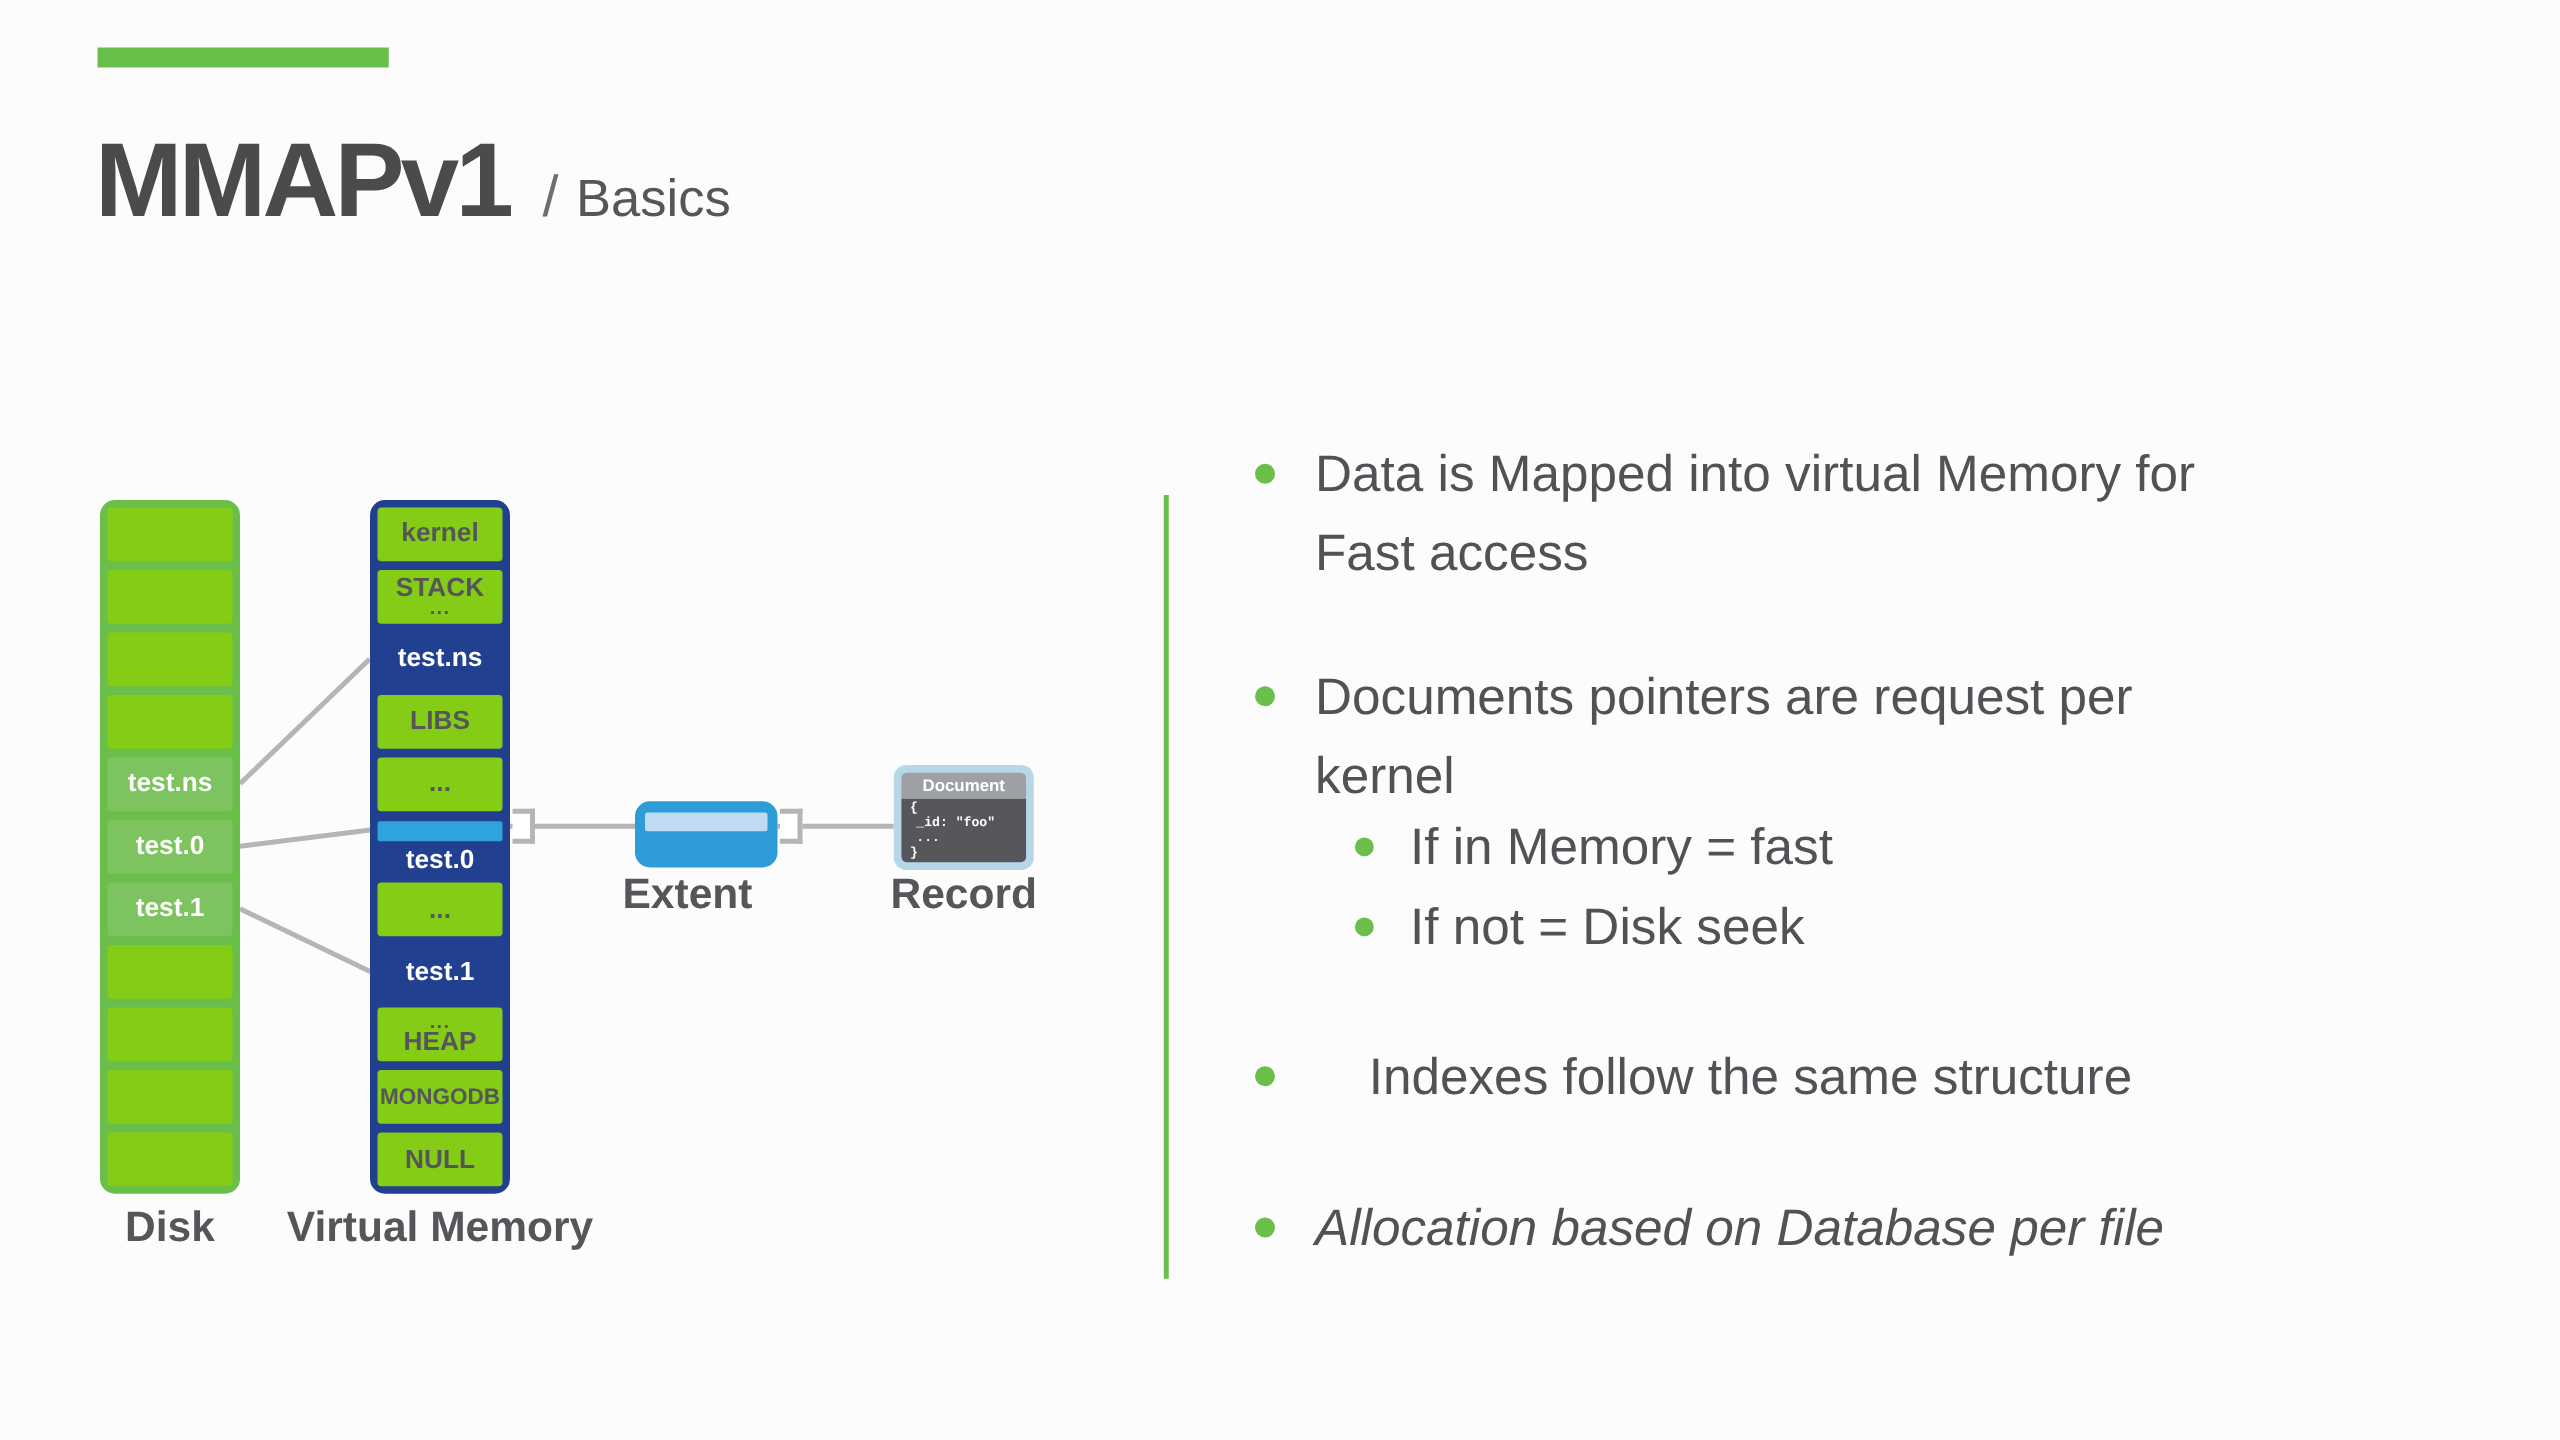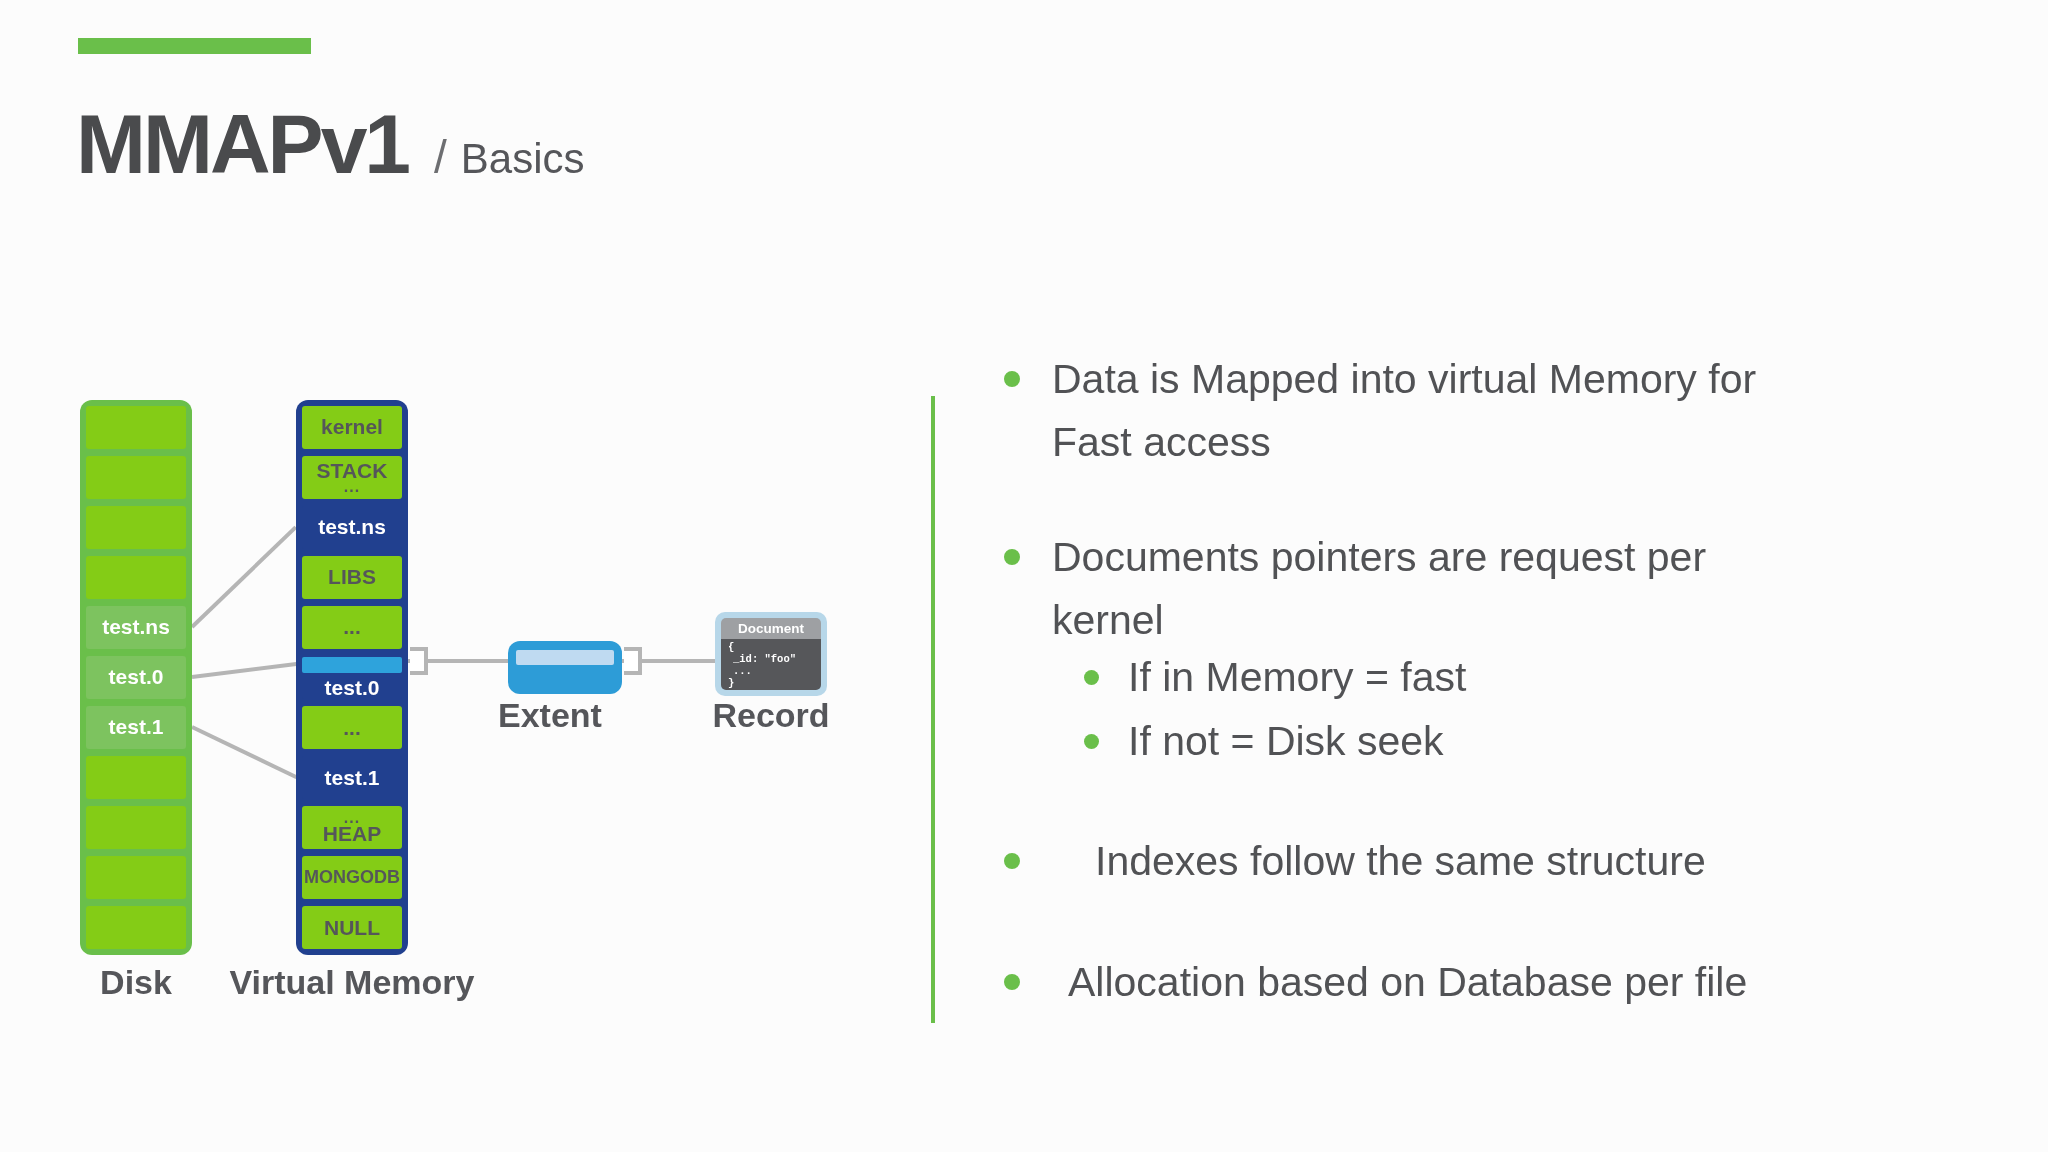--- a/index.html
+++ b/index.html
@@ -70,21 +70,21 @@
   .bullet{position:absolute;display:flex;}
   .bullet .dot{width:16px;height:16px;border-radius:50%;background:var(--c-green);margin-top:23px;flex:none;}
   .bullet.sub .dot{width:15px;height:15px;margin-top:24px;}
   .bullet .btxt{font-size:41px;line-height:63px;color:var(--c-bullet_text);width:940px;}
   .bullet .btxt span{display:block;}
   .b1{left:1004px;top:348px;} .b1 .btxt{margin-left:32px;}
   .b2{left:1004px;top:526px;} .b2 .btxt{margin-left:32px;}
   .s1{left:1084px;top:646px;} .s1 .btxt{margin-left:29px;}
   .s2{left:1084px;top:710px;} .s2 .btxt{margin-left:29px;}
   .b3{left:1004px;top:830px;gap:43px;} .b3 .btxt{margin-left:32px;}
-  .b4{left:1004px;top:951px;} .b4 .btxt{margin-left:48px;}
+  .b4{left:1004px;top:951px;} .b4 .btxt{margin-left:32px;font-style:italic;}
 </style>
 </head>
 <body>
 
 <div class="slide">
 
   <div class="accent-bar"></div>
   <div class="title-row">
     <span class="title-main">MMAPv1</span>
     <span class="title-sep">/</span>

